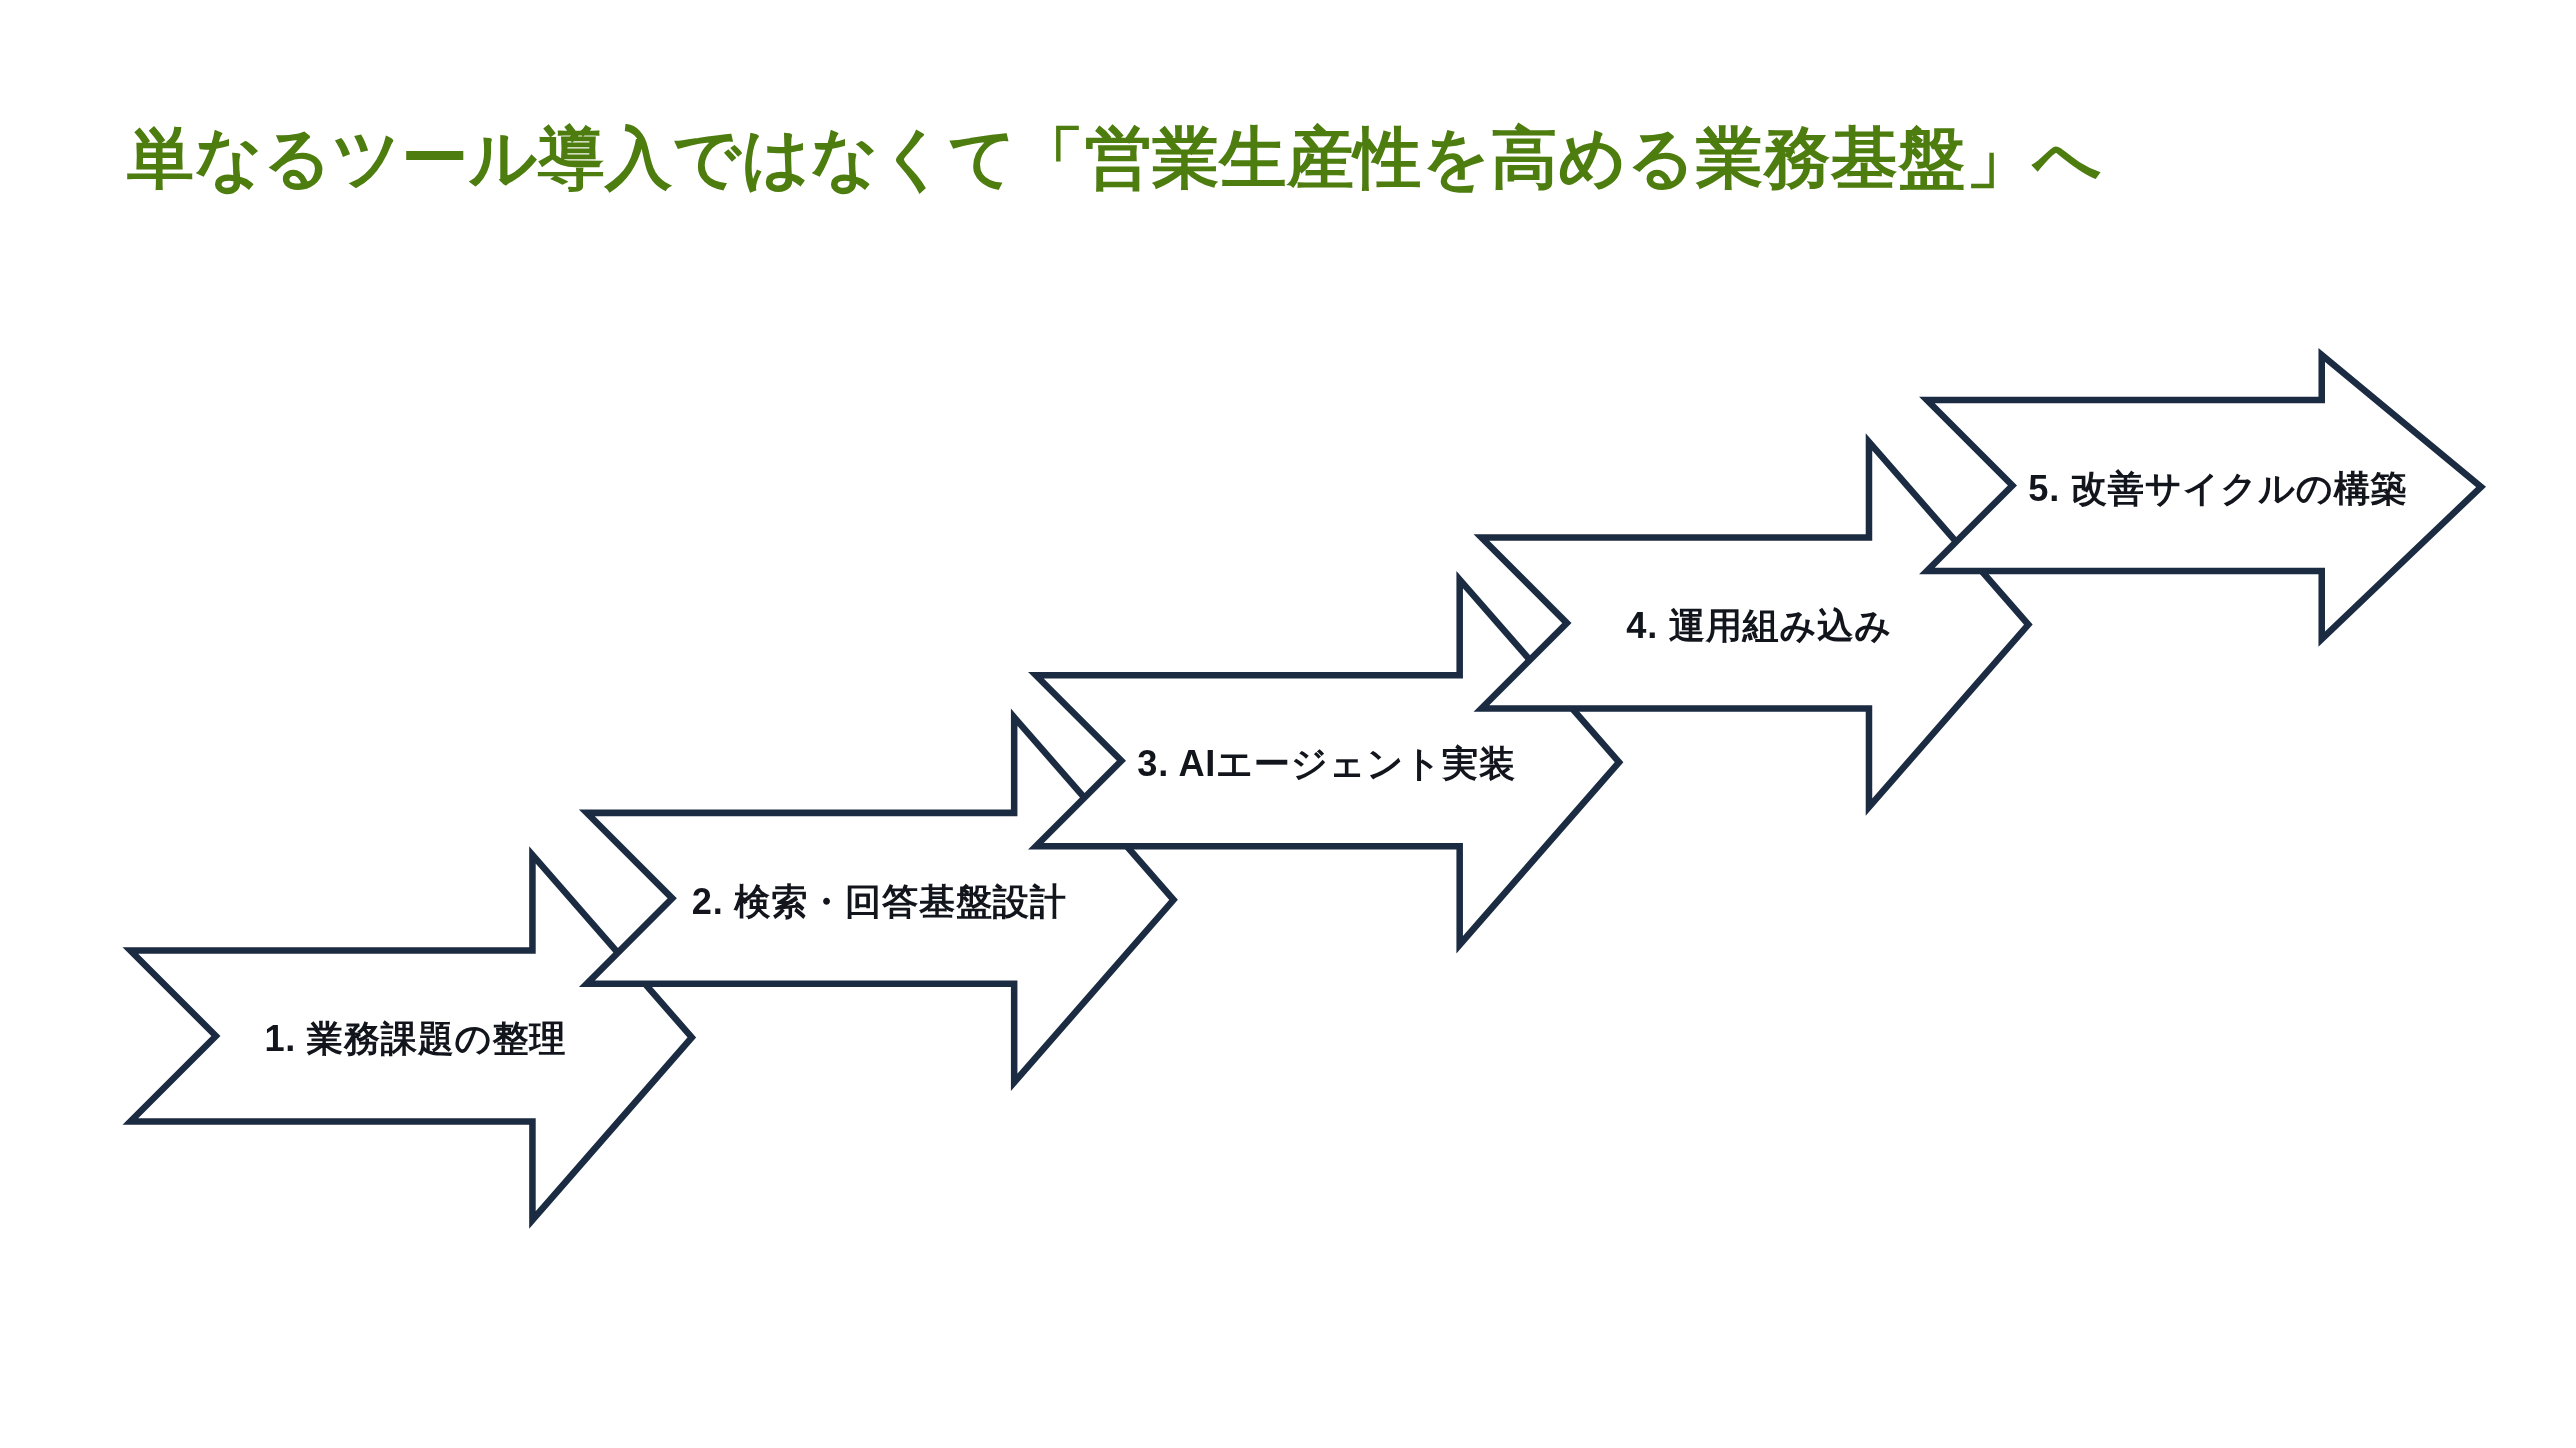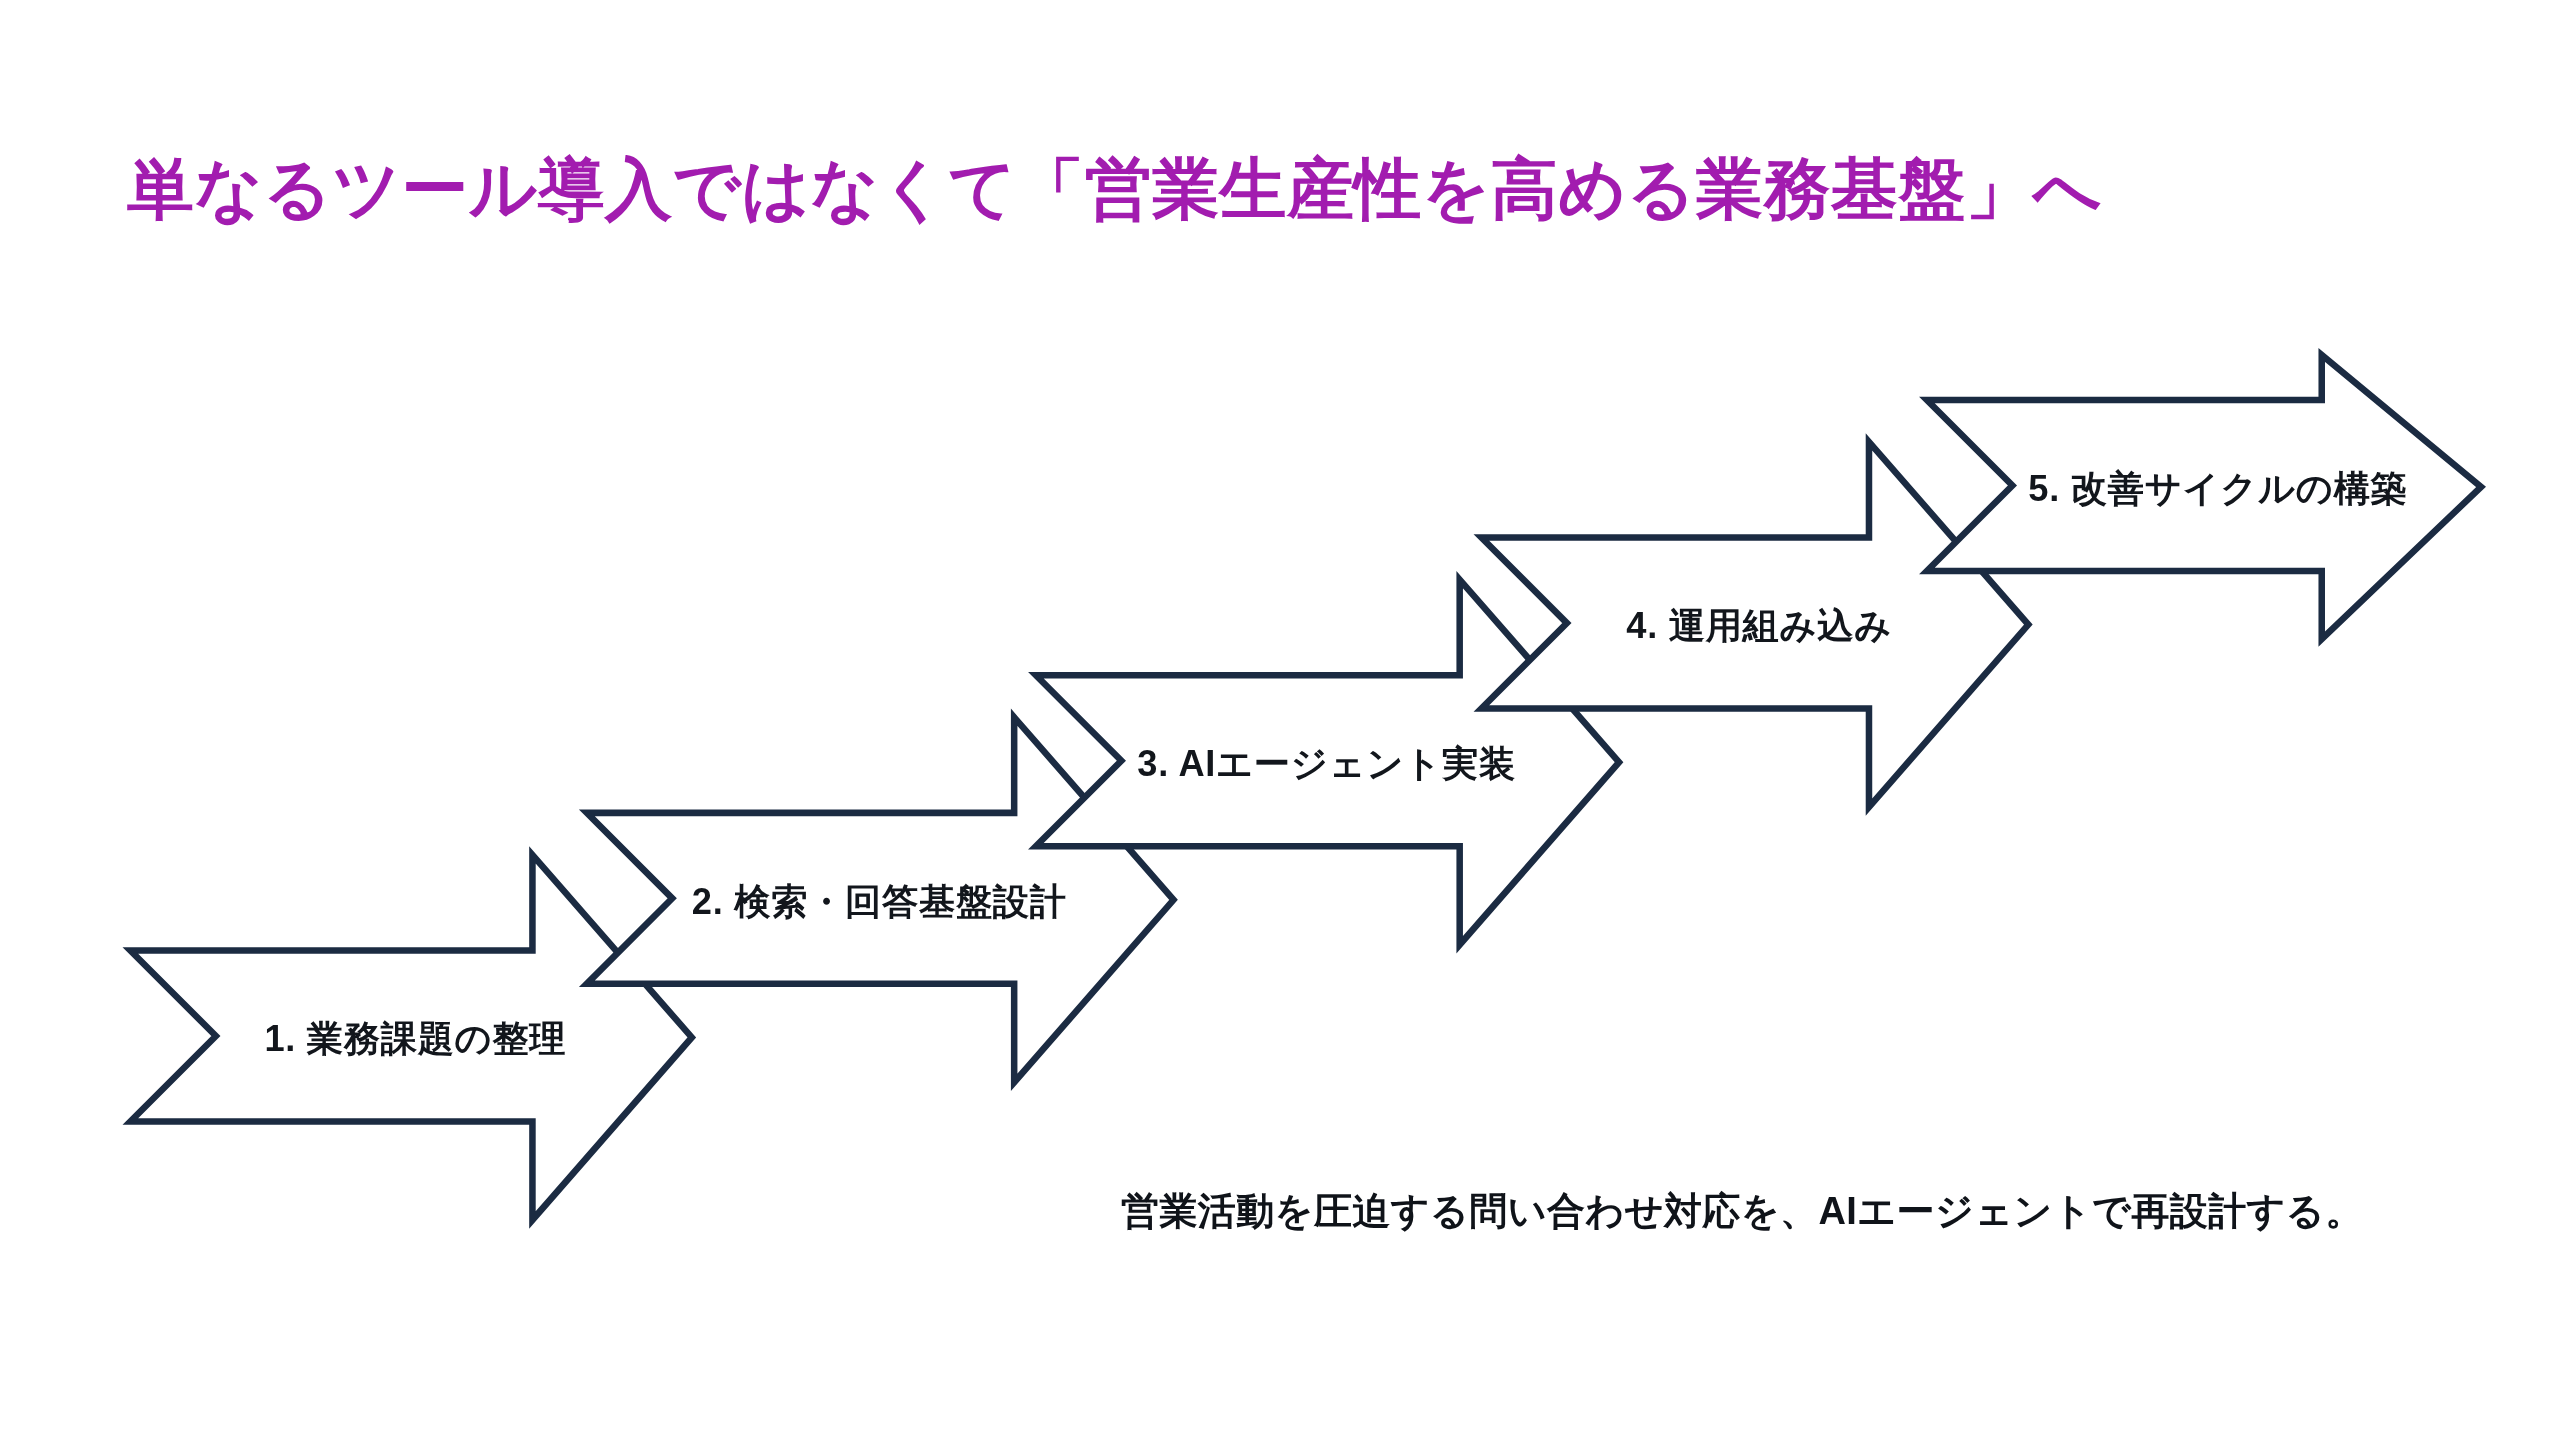--- a/index.html
+++ b/index.html
@@ -13,27 +13,27 @@
     position: relative;
     overflow: hidden;
     font-family: "Liberation Sans", "DejaVu Sans", sans-serif;
     background: #ffffff;
   }
 
   
   #slide-title {
     position: absolute;
     left: 127px;
-    top: 144px;
+    top: 113px;
     width: 2101px;
     font-size: 67px;
     font-weight: bold;
     line-height: 1.33;
     letter-spacing: 0.4px;
-    color: #a21caf;
+    color: #4d7c0f;
     white-space: pre-wrap;
   }
 
   
   #process-diagram {
     position: absolute;
     left: 0;
     top: 0;
     width: 2576px;
     height: 1449px;
@@ -105,15 +105,14 @@
 
     <g>
       <polygon class="arrow-shape" points="2660,552 3205,552 3205,490 3425,672 3205,882 3205,788 2660,788 2778,670"></polygon>
       <text class="arrow-label" x="2800" y="678">5. 改善サイクルの構築</text>
     </g>
 
   </svg>
 </div>
 
 <div id="caption-block">
-  <span class="caption-line">営業活動を圧迫する問い合わせ対応を、AIエージェントで再設計する。</span>
 </div>
 
 
 </body></html>

